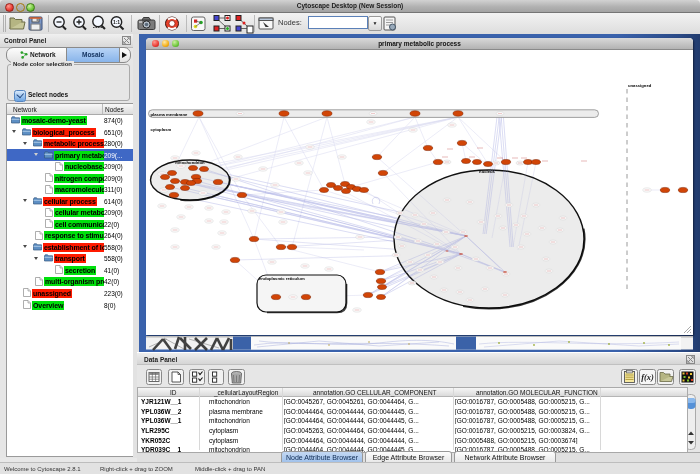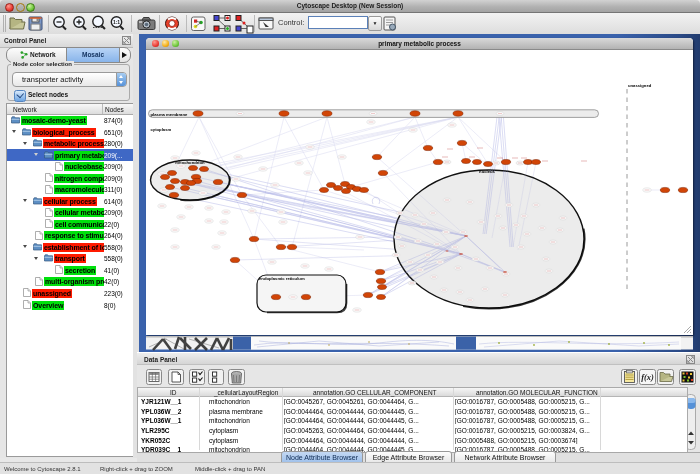--- a/index.html
+++ b/index.html
@@ -147,21 +147,21 @@
     <rect x="384" y="4" width="11" height="13" rx="1" fill="#f4f4f4" stroke="#555"></rect>
     <path d="M386 7 L393 7 M386 9.5 L393 9.5 M386 12 L390 12" stroke="#888" stroke-width="0.8"></path>
     <circle cx="392.5" cy="14" r="3" fill="#9ab" stroke="#456"></circle>
   </g>
 </svg>
 <div class="abs sep" style="left:48px;top:15px;"></div>
 <div class="abs sep" style="left:131px;top:15px;"></div>
 <div class="abs sep" style="left:159px;top:15px;"></div>
 <div class="abs sep" style="left:186px;top:15px;"></div>
 <div class="abs sep" style="left:254px;top:15px;"></div>
-<div class="abs" id="searchlbl">Control:</div>
+<div class="abs" id="searchlbl">Nodes:</div>
 <div class="abs" id="searchbox"></div>
 <div class="abs" id="searchdrop">▼</div>
 
 <div class="abs" id="cpanel">
   <div class="abs" id="cphead">
       <span>Control Panel</span>
  <svg style="position:absolute;left:122px;top:2px;" width="9" height="9" viewBox="0 0 9 9">
         <rect x="0.5" y="0.5" width="8" height="8" fill="none" stroke="#888"></rect>
         <path d="M2 7 L7 2 M2 2 L7 7" stroke="#888" stroke-width="1"></path>
         <path d="M1.5 5 L1.5 7.5 L4 7.5 M5 1.5 L7.5 1.5 L7.5 4" stroke="#999" fill="none" stroke-width="0.8"></path>
@@ -173,24 +173,20 @@
         <circle cx="6.2" cy="3.2" r="1.3" fill="#2ca02c"></circle>
         <circle cx="2.6" cy="6.4" r="1.3" fill="#2ca02c"></circle>
         <path d="M1.8 1.6 L6.2 3.2 L2.6 6.4" stroke="#2ca02c" stroke-width="0.7" fill="none"></path>
       </svg>
     <span id="tabNet">Network</span>
     <span id="tabMosaic">Mosaic</span>
     <span id="tabArrow"></span>
   </div>
   <div class="abs" id="grpbox"></div>
   <div class="abs" id="grplbl">Node color selection</div>
-  <div class="abs" id="combo">
-      <span>transporter activity</span>
-      <div id="combobtn" style="position:absolute;"></div>
-    </div>
   <div class="abs" id="chk"></div>
   <div class="abs" id="chklbl">Select nodes</div>
   <div class="abs" id="tree">
     <div class="abs" id="treehdr">
         <span class="n1">Network</span>
         <span class="n2">Nodes</span>
         <span class="cs"></span>
       </div>
     <div id="treerows">
         <div class="trow" style="top:10.5px;">

